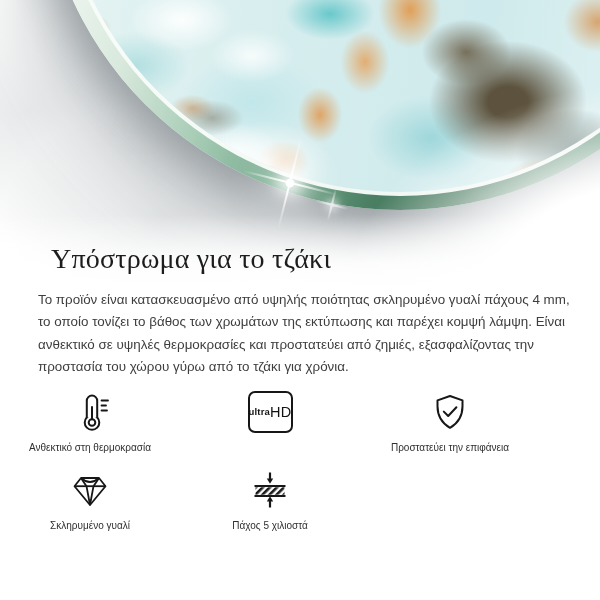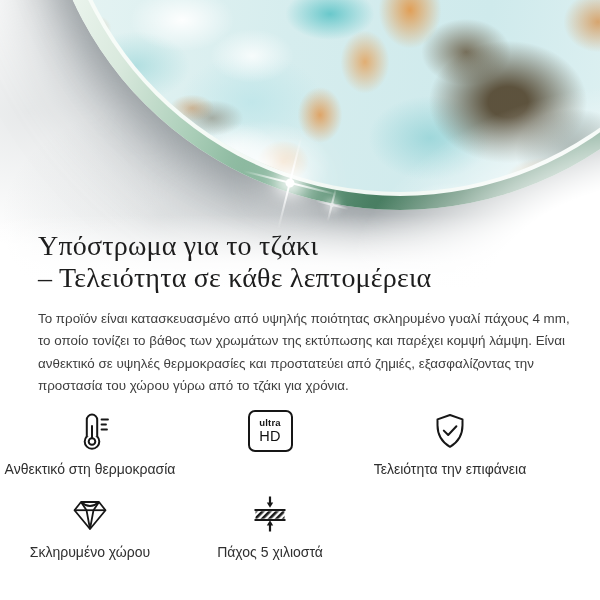--- a/index.html
+++ b/index.html
@@ -70,41 +70,41 @@
   .sparkle::after { content:""; position:absolute; top:50%; left:0; height:2.4px; width:100%; transform:translateY(-50%);
     background:linear-gradient(to right, rgba(255,255,255,0), rgba(255,255,255,0.95) 42%, #fff 50%, rgba(255,255,255,0.95) 58%, rgba(255,255,255,0)); }
   .sparkle .core { position:absolute; left:50%; top:50%; width:9px; height:9px; border-radius:50%; background:#fff;
     transform:translate(-50%,-50%); box-shadow:0 0 16px 8px rgba(255,255,255,0.95), 0 0 40px 20px rgba(255,255,255,0.55); }
   .sparkle.small { width:34px; height:34px; left:315px; top:188px; opacity:0.75; }
   .sparkle.small .core { width:4px; height:4px; box-shadow:0 0 8px 4px rgba(255,255,255,0.9); }
 
   
   .content { position:relative; z-index:2; padding:230px 38px 0 38px; }
   h1 {
-    margin:0; font-family:"Liberation Serif", serif; font-weight:400;
+    margin:13px; font-family:"Liberation Serif", serif; font-weight:400;
     font-size:28px; line-height:32px; color:#1d1d1d; letter-spacing:0.2px;
   }
   h1 span { display:block; }
   .desc {
     margin:14px 0 0 0; width:534px;
     font-size:13.4px; line-height:22.4px; color:#3e3e3e;
   }
 
   .features {
     margin:10px 0 0 -38px; width:540px;
     display:grid; grid-template-columns:repeat(3,1fr); row-gap:14px;
   }
   .feature { display:flex; flex-direction:column; align-items:center; }
   .icon-box { height:46px; display:flex; align-items:center; justify-content:center; }
-  .feature .label { margin-top:7px; font-size:14px; color:#2f2f2f; text-align:center; }
+  .feature .label { margin-top:7px; font-size:10px; color:#2f2f2f; text-align:center; }
 
   .icon-svg { display:block; }
   .hd-box {
     width:41px; height:38px; border:2.5px solid #161616; border-radius:7px;
-    display:flex; flex-direction:column; align-items:center; justify-content:center;
+    display:flex; flex-direction:row; align-items:center; justify-content:center;
     color:#121212; line-height:1;
   }
   .hd-box .t1 { font-size:9.5px; font-weight:600; letter-spacing:0.2px; }
   .hd-box .t2 { font-size:14.5px; font-weight:400; letter-spacing:0.3px; margin-top:1px; }
   .stripes {
     width:38px; height:32px;
     background:repeating-linear-gradient(135deg,#171717 0 4px, transparent 4px 9.5px);
     clip-path:polygon(0% 100%, 100% 100%, 100% 2%);
   }
 </style>
@@ -123,21 +123,20 @@
         <div class="core"></div>
       </div>
     <div class="sparkle small">
         <div class="core"></div>
       </div>
   </div>
 
   <div class="content">
     <h1>
       <span>Υπόστρωμα για το τζάκι</span>
-      <span>– Τελειότητα σε κάθε λεπτομέρεια</span>
     </h1>
 
     <p class="desc">Το προϊόν είναι κατασκευασμένο από υψηλής ποιότητας σκληρυμένο γυαλί πάχους 4 mm, το οποίο τονίζει το βάθος των χρωμάτων της εκτύπωσης και παρέχει κομψή λάμψη. Είναι ανθεκτικό σε υψηλές θερμοκρασίες και προστατεύει από ζημιές, εξασφαλίζοντας την προστασία του χώρου γύρω από το τζάκι για χρόνια.</p>
 
     <div class="features">
 
       <div class="feature">
         <div class="icon-box">
           <svg class="icon-svg" width="40" height="40" viewBox="0 0 40 40" fill="none" stroke="#171717" stroke-width="2" stroke-linecap="round">
             <circle cx="22" cy="30.5" r="7.3"></circle>
@@ -163,34 +162,34 @@
         </div>
       </div>
 
       <div class="feature">
         <div class="icon-box">
           <svg class="icon-svg" width="40" height="40" viewBox="0 0 40 40" fill="none" stroke="#171717" stroke-width="2" stroke-linecap="round" stroke-linejoin="round">
             <path d="M20 4 L32.5 8.4 V14.2 C32.5 23.4 27.6 31.4 20 35.8 C12.4 31.4 7.5 23.4 7.5 14.2 V8.4 Z"></path>
             <path d="M13.8 19.6 L18.2 24 L26.4 15.2"></path>
           </svg>
         </div>
-        <div class="label">Τελειότητα την επιφάνεια</div>
+        <div class="label">Προστατεύει την επιφάνεια</div>
       </div>
 
       <div class="feature">
         <div class="icon-box">
           <svg class="icon-svg" width="40" height="40" viewBox="0 0 40 40" fill="none" stroke="#171717" stroke-width="1.8" stroke-linejoin="round">
             <path d="M11 8 H29 L35.5 16.2 L20 35 L4.5 16.2 Z"></path>
             <path d="M4.5 16.2 H35.5"></path>
             <path d="M11 8 L16.5 16.2 L20 35"></path>
             <path d="M29 8 L23.5 16.2 L20 35"></path>
             <path d="M11 8 Q20 16 29 8"></path>
           </svg>
         </div>
-        <div class="label">Σκληρυμένο χώρου</div>
+        <div class="label">Σκληρυμένο γυαλί</div>
       </div>
 
 
       <div class="feature">
         <div class="icon-box">
           <svg class="icon-svg" width="40" height="40" viewBox="0 0 40 40">
             <defs>
               <pattern id="hatch" width="5" height="5" patternUnits="userSpaceOnUse" patternTransform="rotate(45)">
                 <rect width="2.6" height="5" fill="#171717"></rect>
               </pattern>

